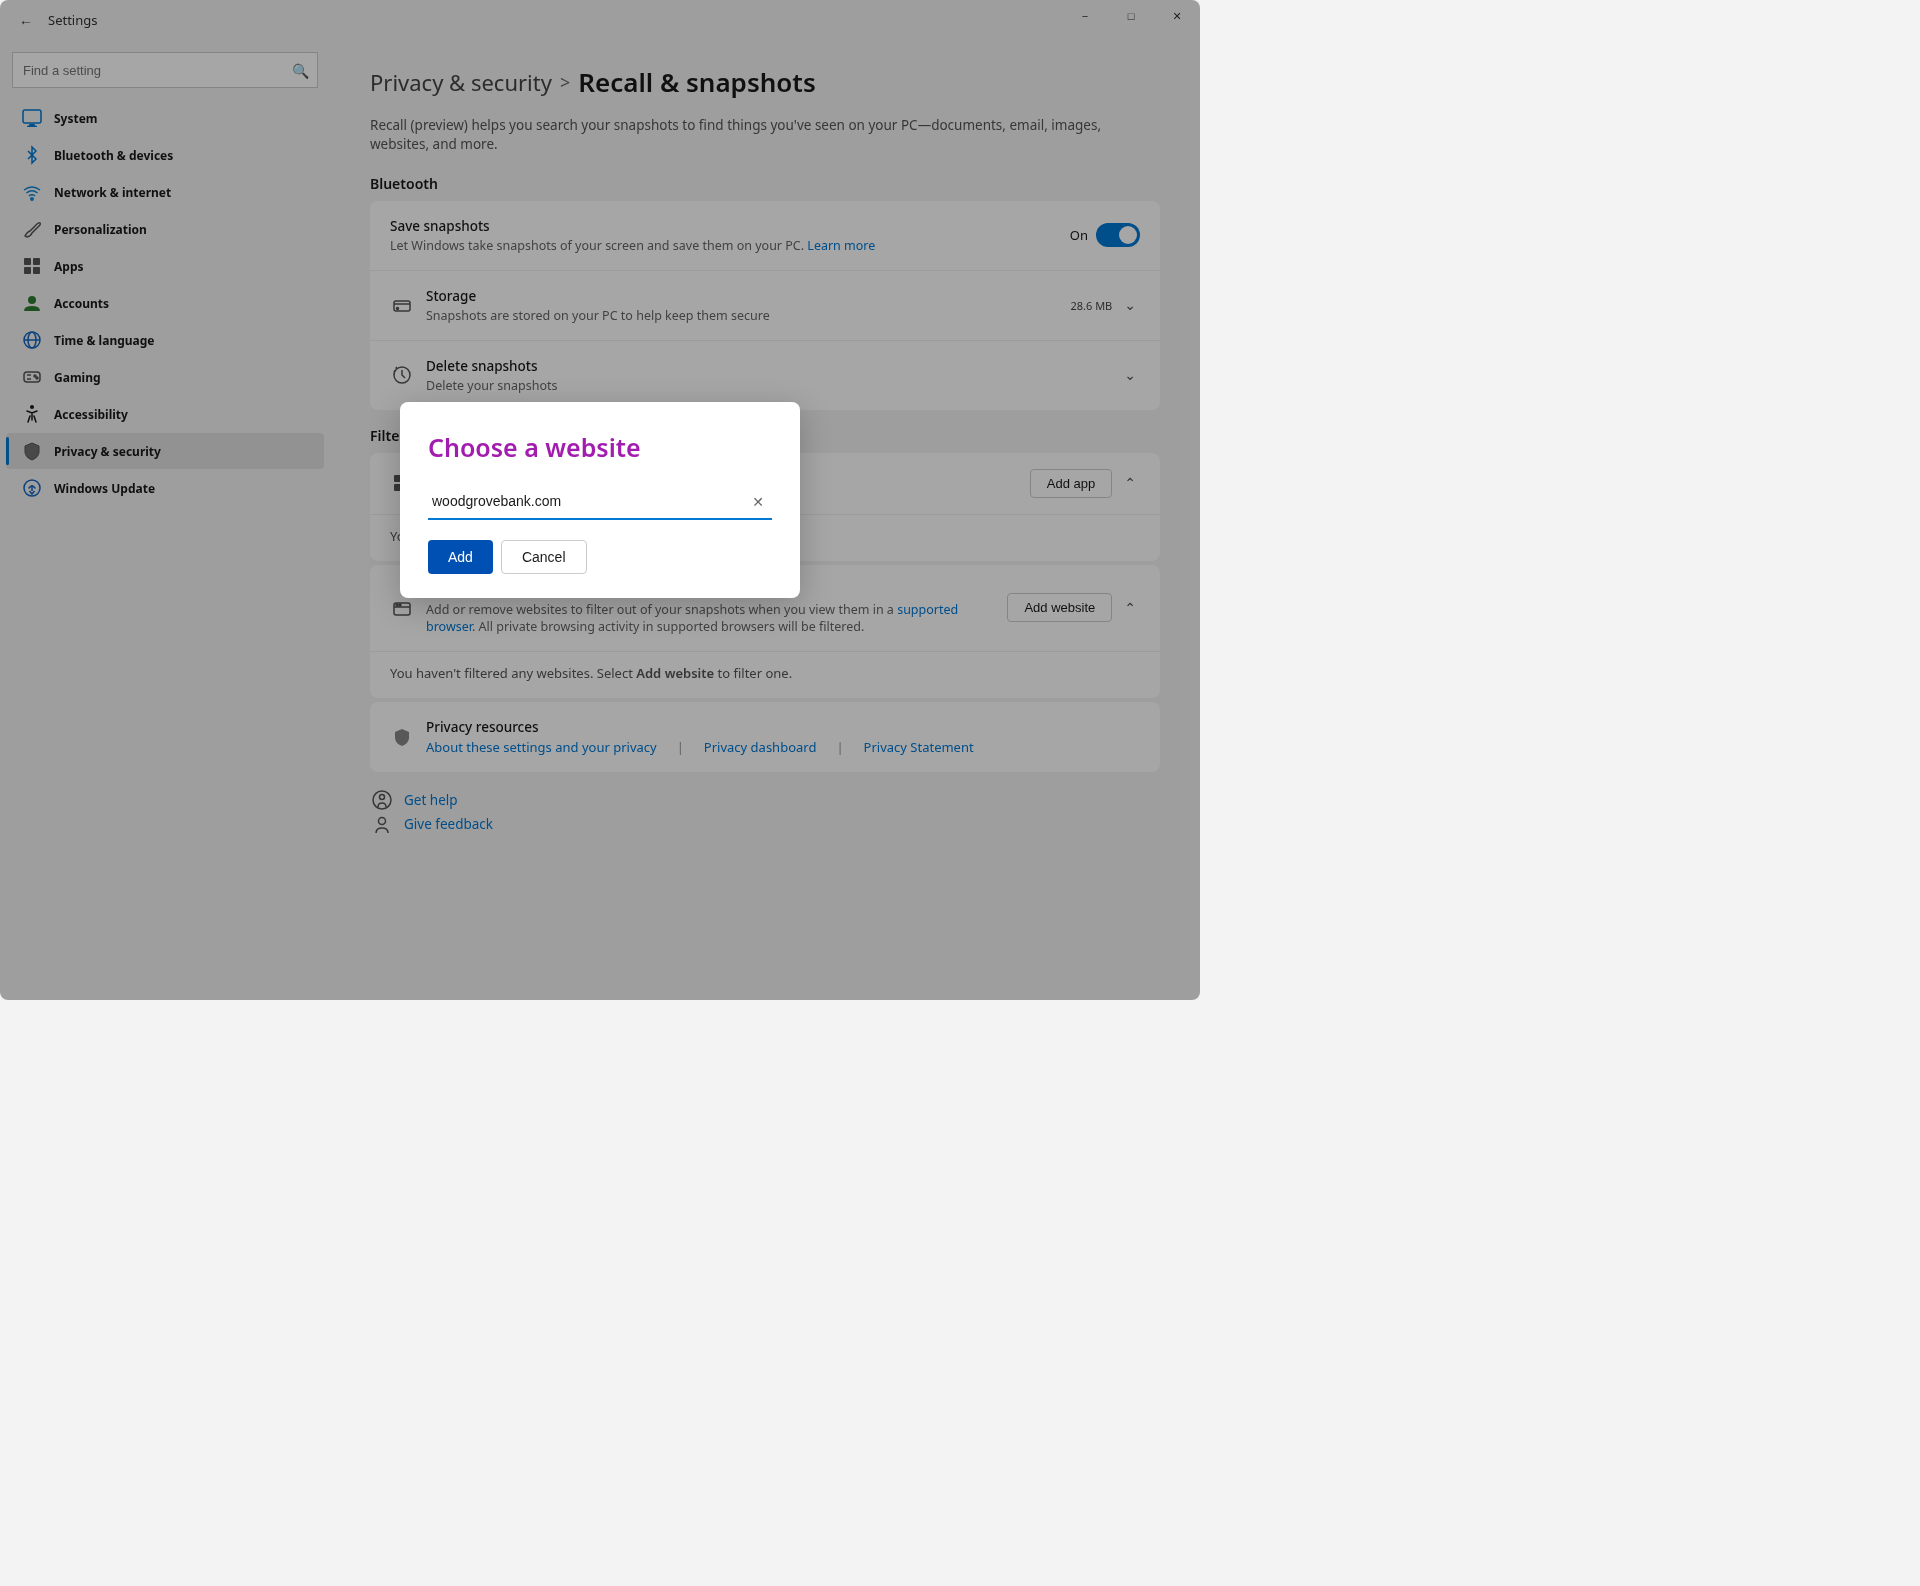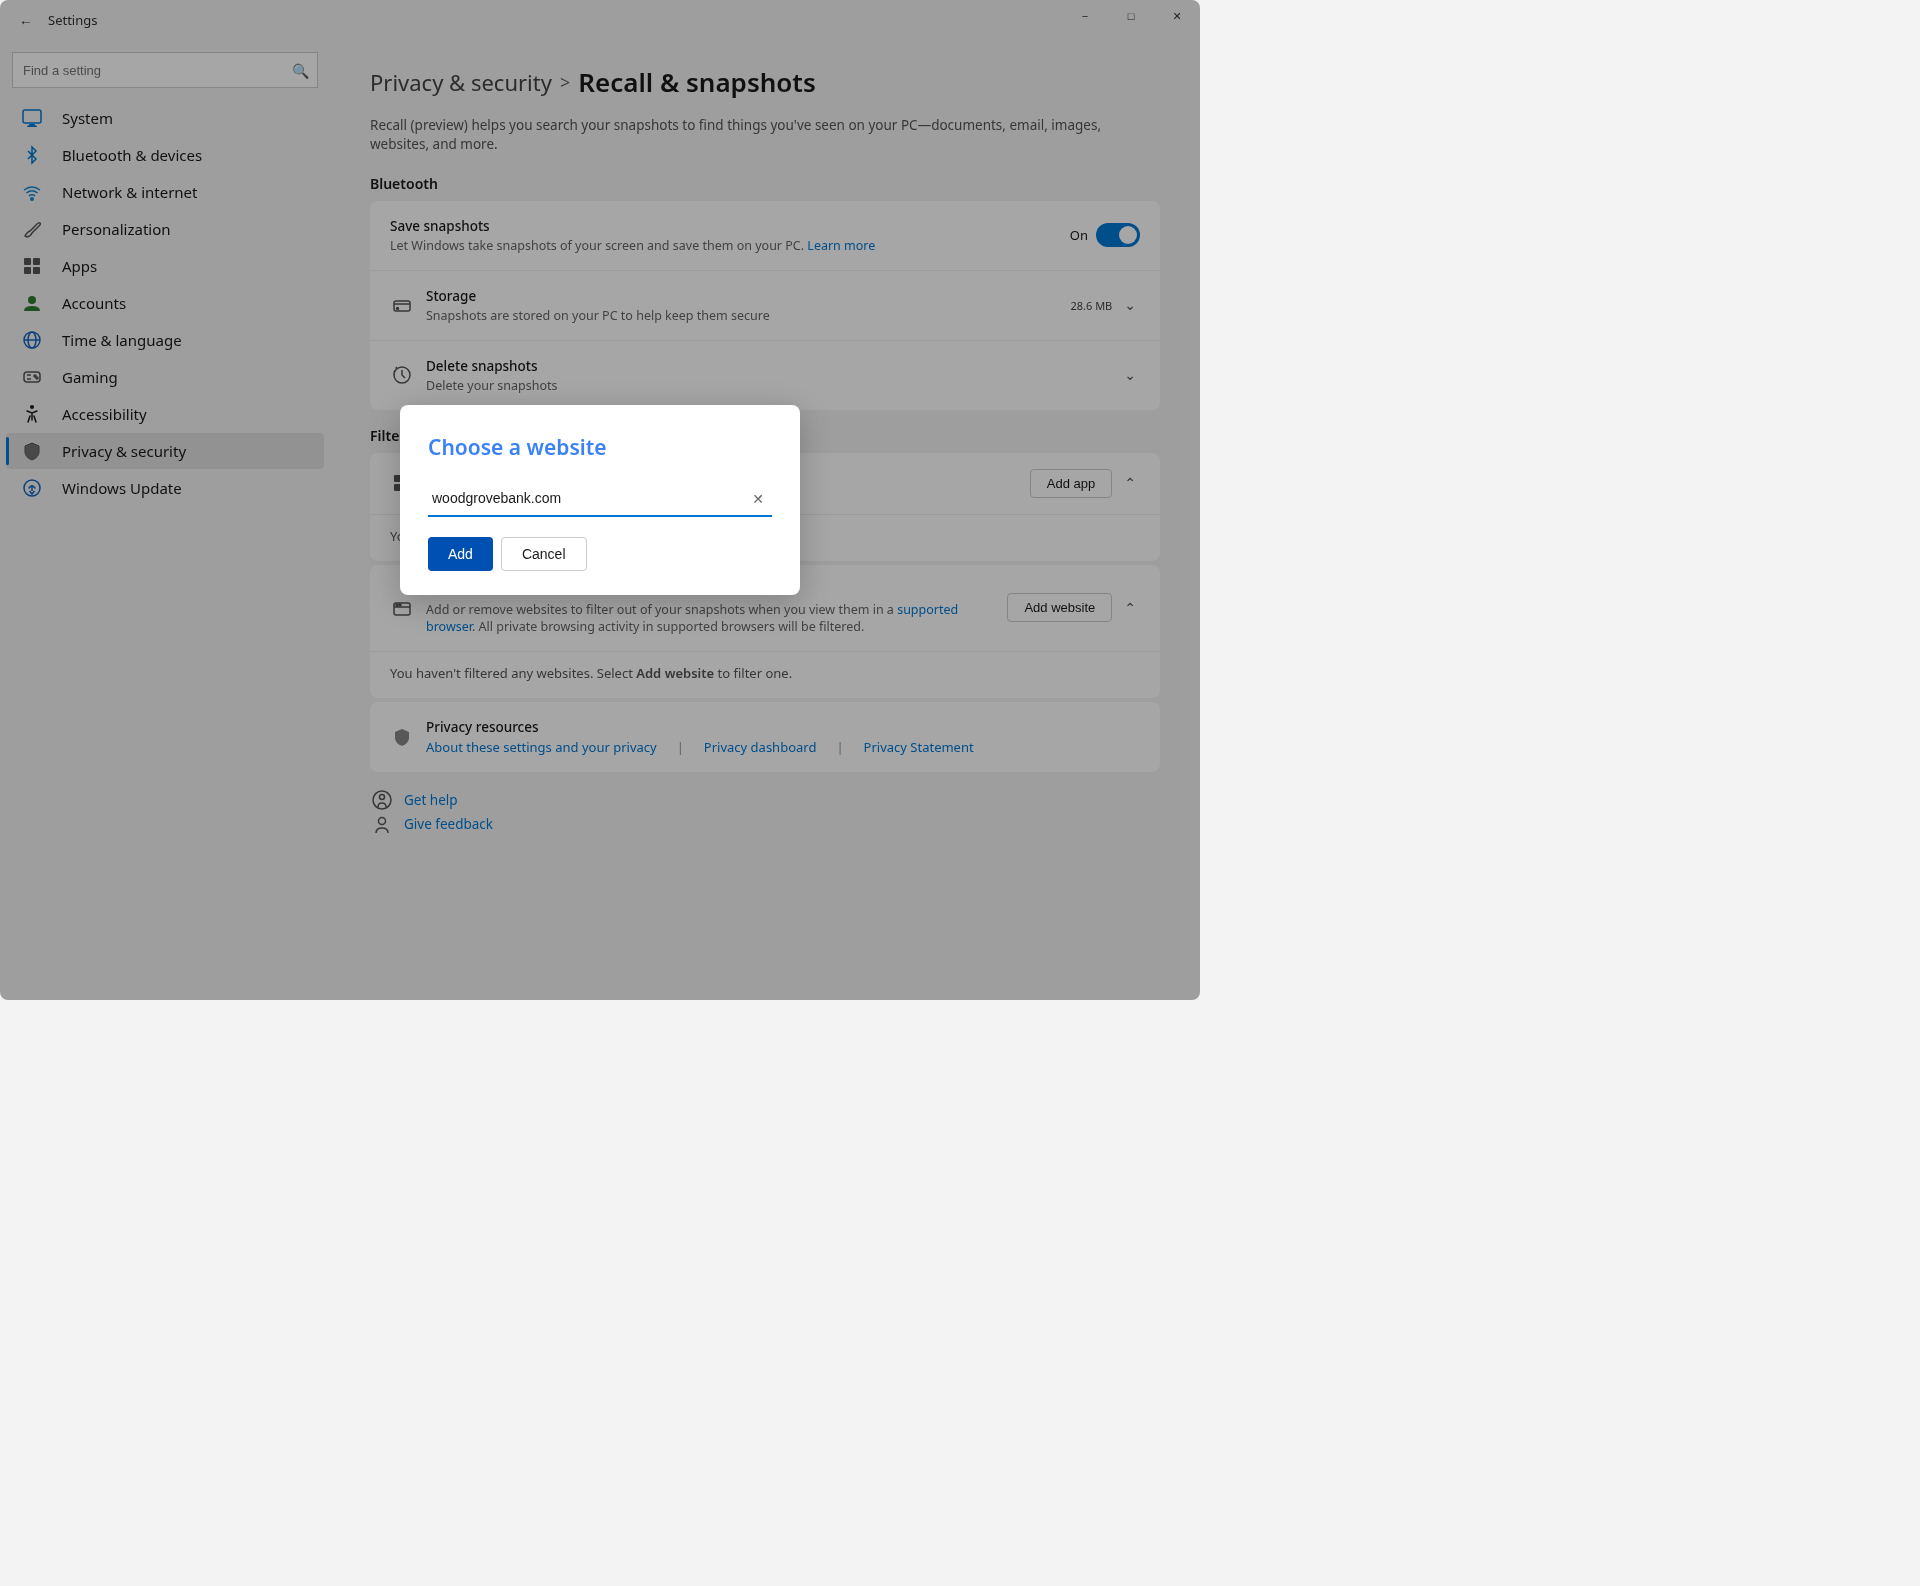--- a/index.html
+++ b/index.html
@@ -110,28 +110,29 @@
       right: 8px;
       top: 50%;
       transform: translateY(-50%);
       color: #666;
       font-size: 14px;
     }
 
     .nav-item {
       display: flex;
       align-items: center;
-      gap: 20px;
+      gap: 12px;
       padding: 8px 16px;
       cursor: pointer;
       border-radius: 4px;
       margin: 1px 6px;
-      font-size: 15px;
+      font-size: 12px;
       color: #1a1a1a;
       text-decoration: none;
+      font-weight: bold;
     }
     .nav-item.active {
       background: #e0e0e0;
     }
 
     .nav-icon {
       width: 20px;
       height: 20px;
       display: flex;
       align-items: center;
@@ -351,23 +352,23 @@
 
     .dialog {
       background: white;
       border-radius: 8px;
       width: 400px;
       padding: 28px 28px 24px;
       box-shadow: 0 8px 32px rgba(0,0,0,0.22);
     }
 
     .dialog-title {
-      font-size: 21px;
+      font-size: 25px;
       font-weight: 600;
-      color: #3b82f6;
+      color: #a21caf;
       margin-bottom: 20px;
     }
 
     .dialog-input-wrap {
       position: relative;
       margin-bottom: 20px;
     }
 
     .dialog-input {
       width: 100%;

